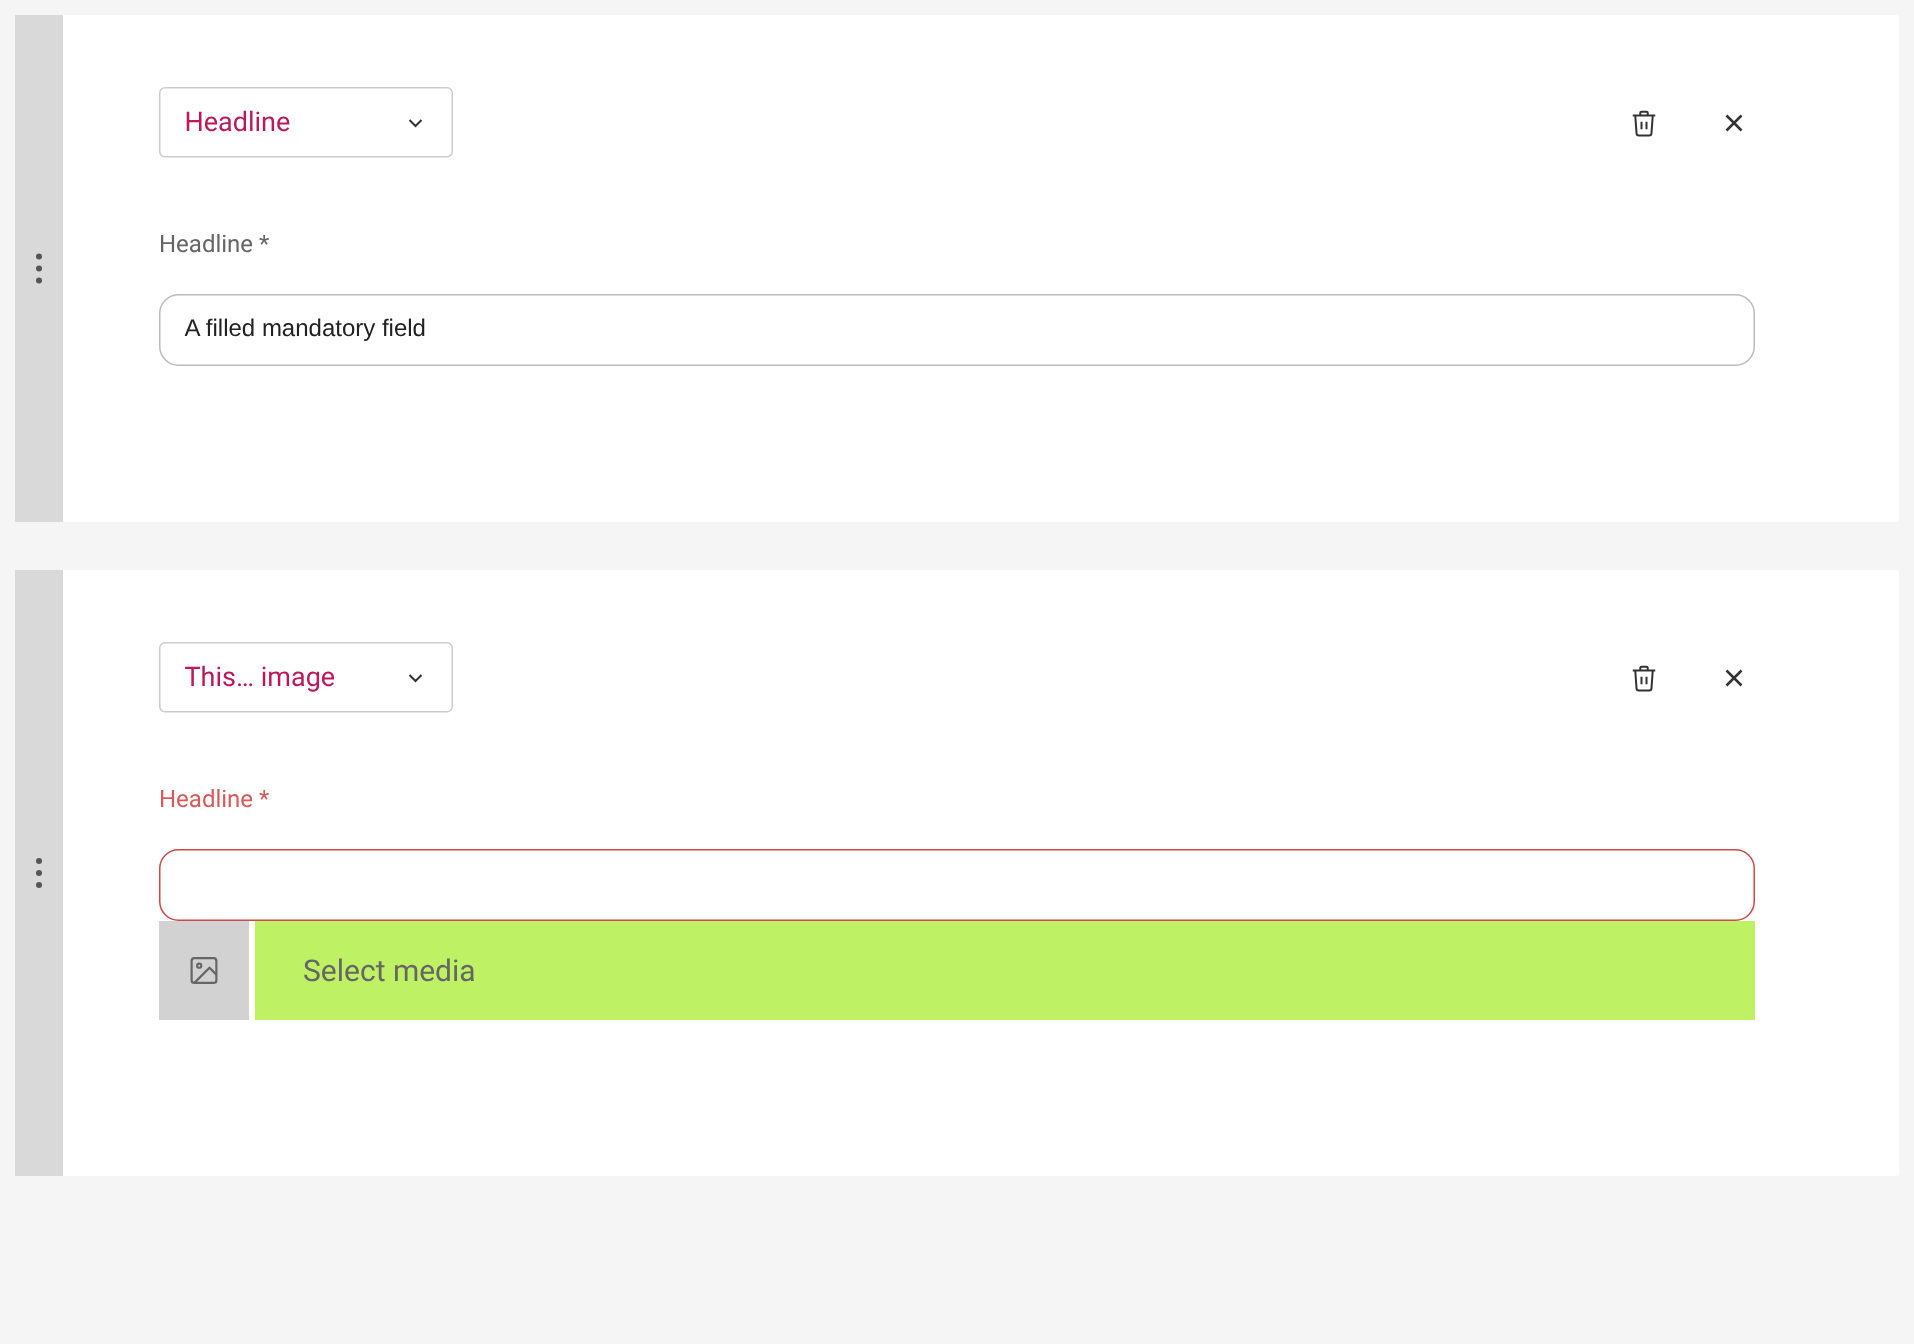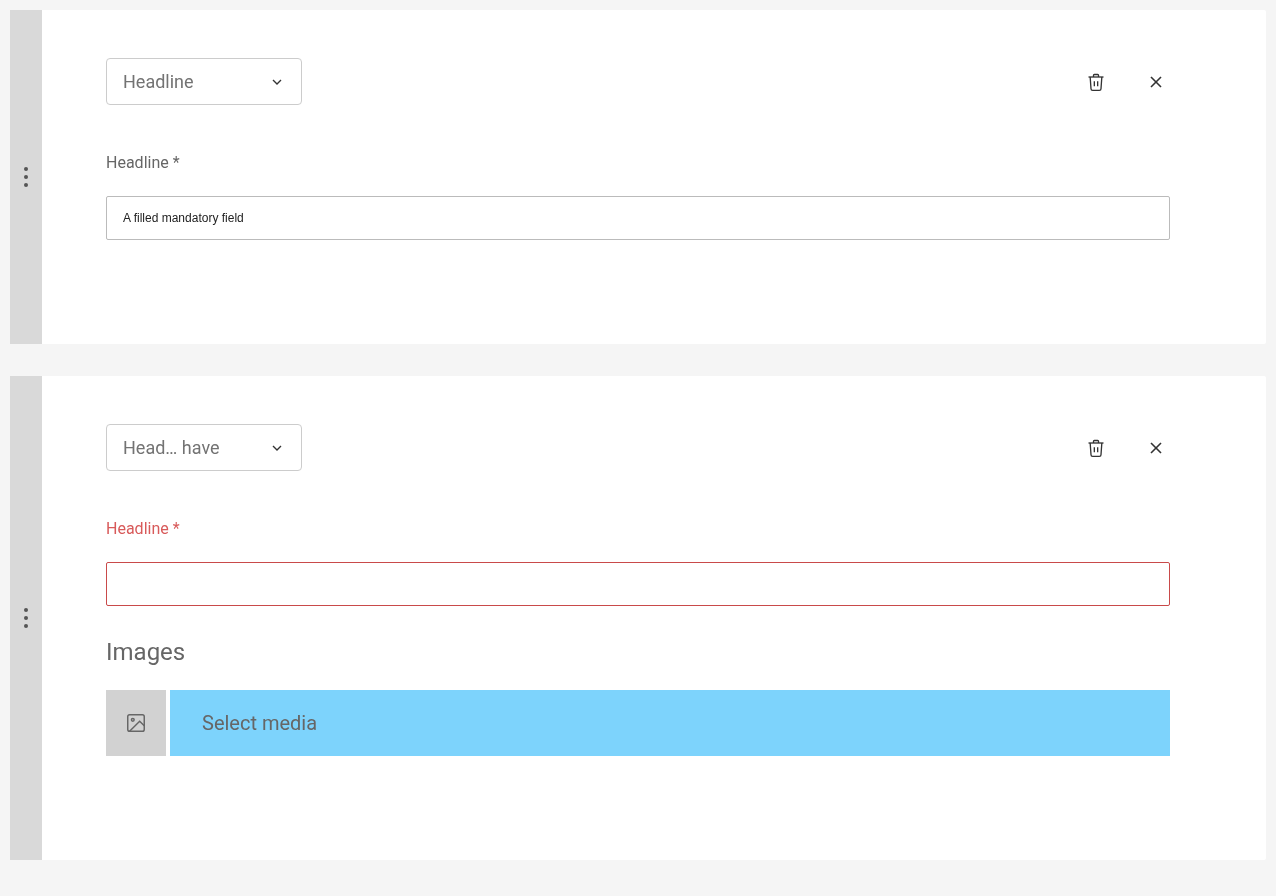--- a/index.html
+++ b/index.html
@@ -49,21 +49,21 @@
   .type-select {
     display: flex;
     align-items: center;
     justify-content: space-between;
     border: 1px solid #ccc;
     border-radius: 4px;
     padding: 12px 16px;
     width: 196px;
     cursor: pointer;
     font-size: 18px;
-    color: #737373;
+    color: #be185d;
     background: #fff;
   }
   .type-select .chev {
     display: inline-flex;
   }
   .type-select-label {
     white-space: nowrap;
     overflow: hidden;
     text-overflow: ellipsis;
   }
@@ -85,23 +85,23 @@
     color: #666;
     margin-bottom: 24px;
     font-weight: 400;
   }
   .field-label.error {
     color: #d85a5a;
   }
   .text-input {
     width: 100%;
     padding: 14px 16px;
-    font-size: 12px;
+    font-size: 16px;
     border: 1px solid #bbb;
-    border-radius: 2px;
+    border-radius: 13px;
     color: #222;
     outline: none;
   }
   .text-input.error {
     border-color: #c94a4a;
   }
   .error-msg {
     color: #d85a5a;
     font-size: 16px;
     margin-top: 12px;
@@ -109,21 +109,21 @@
   .section-label {
     font-size: 24px;
     color: #666;
     margin-top: 32px;
     margin-bottom: 24px;
     font-weight: 400;
   }
   .media-picker {
     display: flex;
     align-items: stretch;
-    background: #7dd3fc;
+    background: #bef264;
     height: 66px;
     cursor: pointer;
   }
   .media-icon-box {
     width: 64px;
     background: #d2d2d2;
     display: flex;
     align-items: center;
     justify-content: center;
     border-right: 4px solid #fff;
@@ -191,21 +191,21 @@
   <div class="drag-rail">
     <div class="drag-dots">
       <span></span>
         <span></span>
         <span></span>
     </div>
   </div>
   <div class="block-body">
     <div class="block-header">
       <div class="type-select">
-        <span class="type-select-label">Head… have</span>
+        <span class="type-select-label">This… image</span>
         <span class="chev">
           <svg width="16" height="16" viewBox="0 0 24 24" fill="none" stroke="#333" stroke-width="2">
               <polyline points="6 9 12 15 18 9"></polyline>
             </svg>
         </span>
       </div>
       <div class="header-actions">
         <button class="icon-btn">
           <span>
             <svg width="20" height="20" viewBox="0 0 24 24" fill="none" stroke="#333" stroke-width="1.6">
@@ -223,21 +223,20 @@
                 <line x1="6" y1="6" x2="18" y2="18"></line>
               </svg>
           </span>
         </button>
       </div>
     </div>
 
     <div class="field-label error">Headline *</div>
     <input type="text" class="text-input error" value="" style="">
 
-    <div class="section-label">Images</div>
     <div class="media-picker">
       <div class="media-icon-box">
         <span>
           <svg width="22" height="22" viewBox="0 0 24 24" fill="none" stroke="#666" stroke-width="1.6">
             <rect x="3" y="3" width="18" height="18" rx="2"></rect>
             <circle cx="8.5" cy="8.5" r="1.5"></circle>
             <polyline points="21 15 16 10 5 21"></polyline>
           </svg>
         </span>
       </div>

